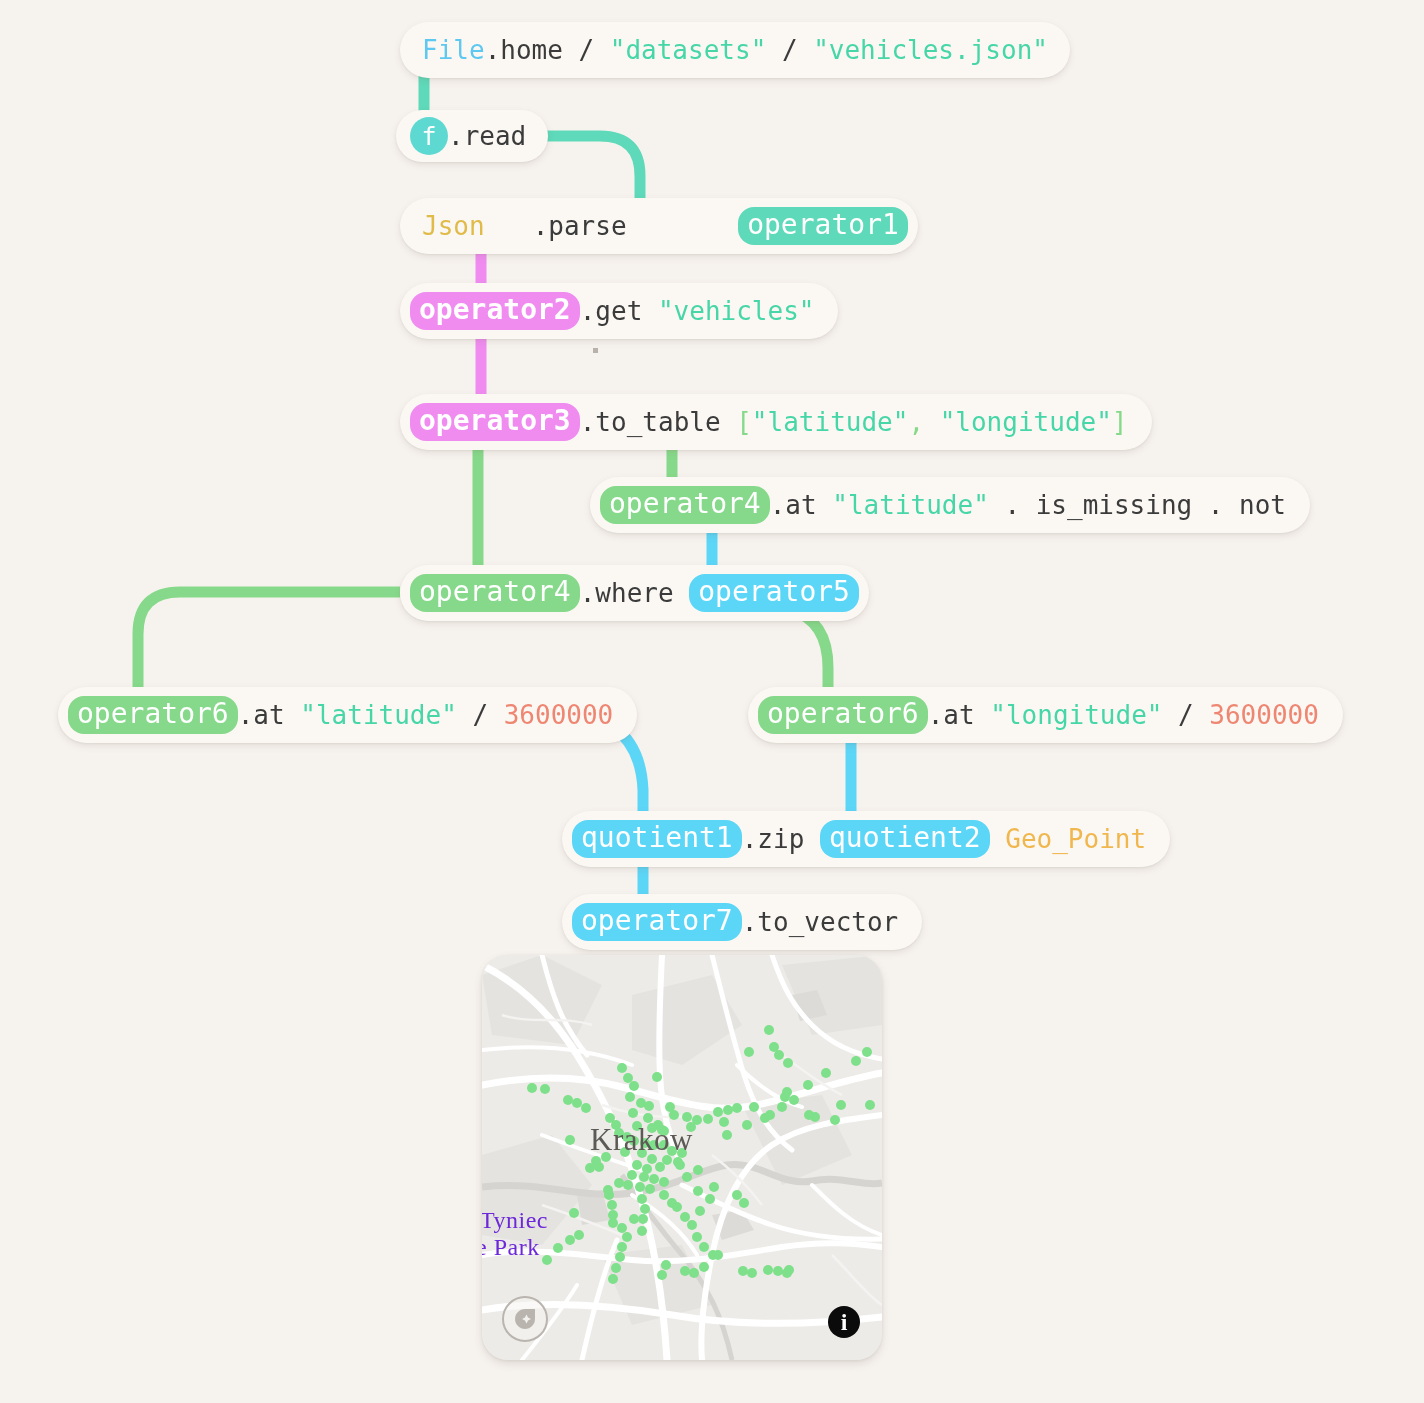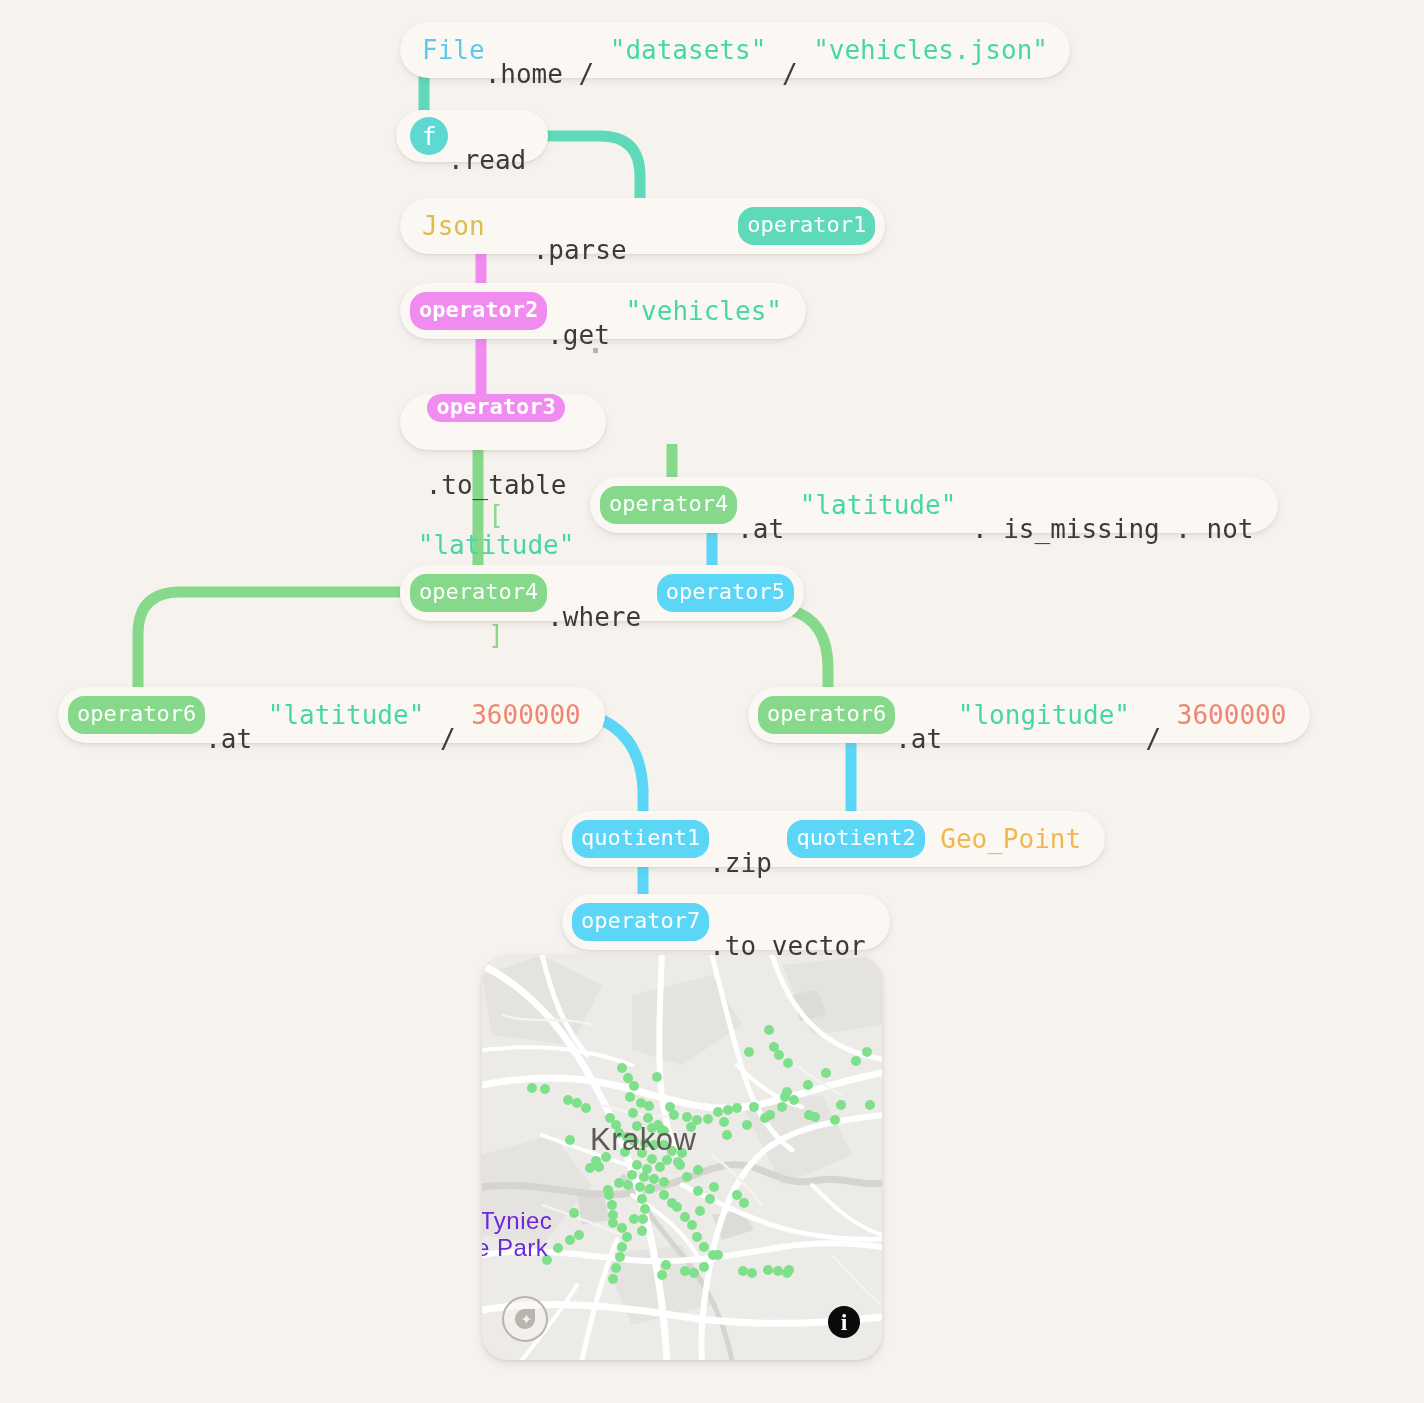--- a/index.html
+++ b/index.html
@@ -34,61 +34,61 @@
 
   
   .chip{
     display:inline-flex;align-items:center;justify-content:center;
     color:#ffffff;
     border-radius:16px;
     padding:2px 9px 4px 9px;
     line-height:1;
     height:38px;
     box-sizing:border-box;
-    font-size:22px;
+    font-size:28px;
   }
   .chip-teal{background:#5ed9b9;}
   .chip-pink{background:#f08cf0;font-weight:bold;}
   .chip-green{background:#86d98a;}
   .chip-blue{background:#5cd6f7;}
   .chip-round{
     background:#5ed9d2;border-radius:50%;
     width:38px;height:38px;padding:0;
     font-size:25px;
   }
 
   
   .c-type   {color:#5ec8f0;}
   .c-json   {color:#e0bb4a;}
   .c-str    {color:#46d6a8;}
   .c-num    {color:#ee8672;}
   .c-bracket{color:#86d98a;}
   .c-geo    {color:#f0b74e;}
-  .c-dark   {color:#3b3b3b;margin-top:48px;}
+  .c-dark   {color:#3b3b3b;}
 
   .dot-artifact{
     position:absolute;width:5px;height:5px;background:#a49b94;
     opacity:.75;z-index:2;
   }
 
   
   .mapcard{
     position:absolute;
     width:400px;height:405px;
     border-radius:26px;
     overflow:hidden;
     background:#ebe9e6;
     box-shadow:0 4px 9px rgba(120,105,95,.16), 0 1px 3px rgba(120,105,95,.12);
     z-index:4;
   }
   .mapcard svg{display:block;}
   .map-label{
     position:absolute;
     color:#5d5955;
-    font-family:Liberation Sans, sans-serif;
+    font-family:Liberation Serif, serif;
     font-size:31px;
     font-weight:400;
     letter-spacing:.5px;
     pointer-events:none;
   }
   .map-label.small{font-size:24px;color:#6d28d9;}
   .map-logo{
     position:absolute;left:20px;bottom:18px;
     width:42px;height:42px;border-radius:50%;
     border:2px solid #b9b4ae;
@@ -163,21 +163,21 @@
       <span class="chip chip-teal">operator1</span>
   </div>
 
   <div class="node tall" style="left:400px;top:283px;padding-left:10px;padding-right:24px;">
     <span class="chip chip-pink">operator2</span>
       <span class="tok c-dark">.get</span>
       <span class="sp"></span>
       <span class="tok c-str">"vehicles"</span>
   </div>
 
-  <div class="node tall" style="left:400px;top:394px;padding-left:10px;padding-right:24px;flex-direction:column;">
+  <div class="node tall" style="left:400px;top:394px;padding-left:10px;padding-right:24px;">
     <span class="chip chip-pink">operator3</span>
       <span class="tok c-dark">.to_table</span>
       <span class="sp"></span>
       <span class="tok c-bracket">[</span>
       <span class="tok c-str">"latitude"</span>
       <span class="tok c-bracket">,</span>
       <span class="sp"></span>
       <span class="tok c-str">"longitude"</span>
       <span class="tok c-bracket">]</span>
   </div>

